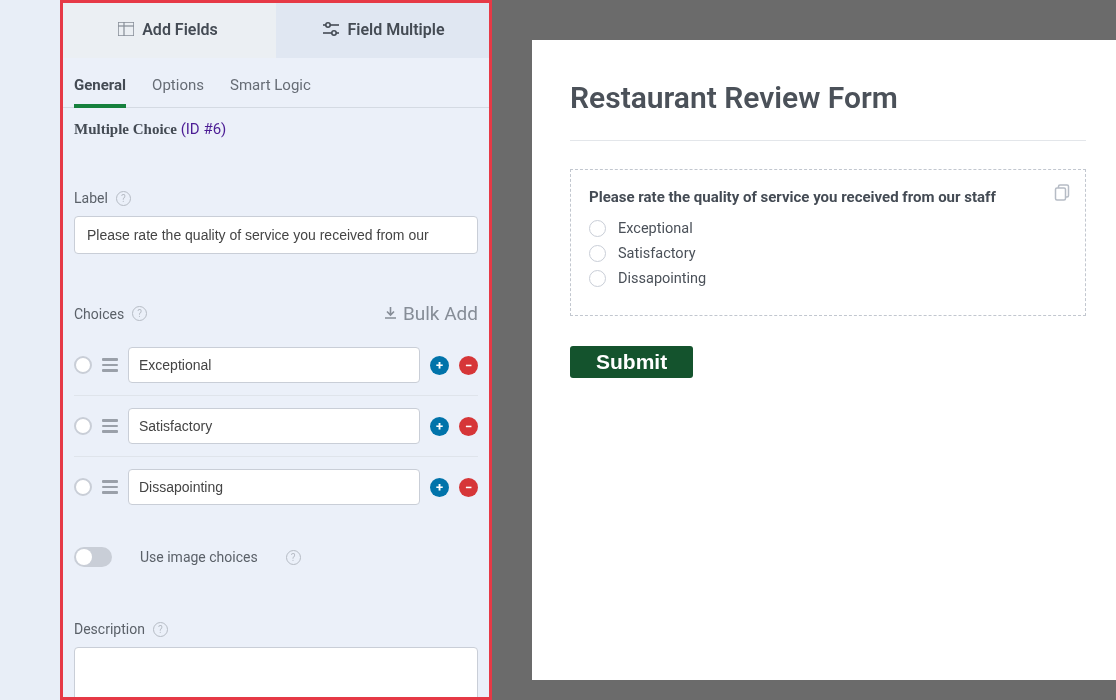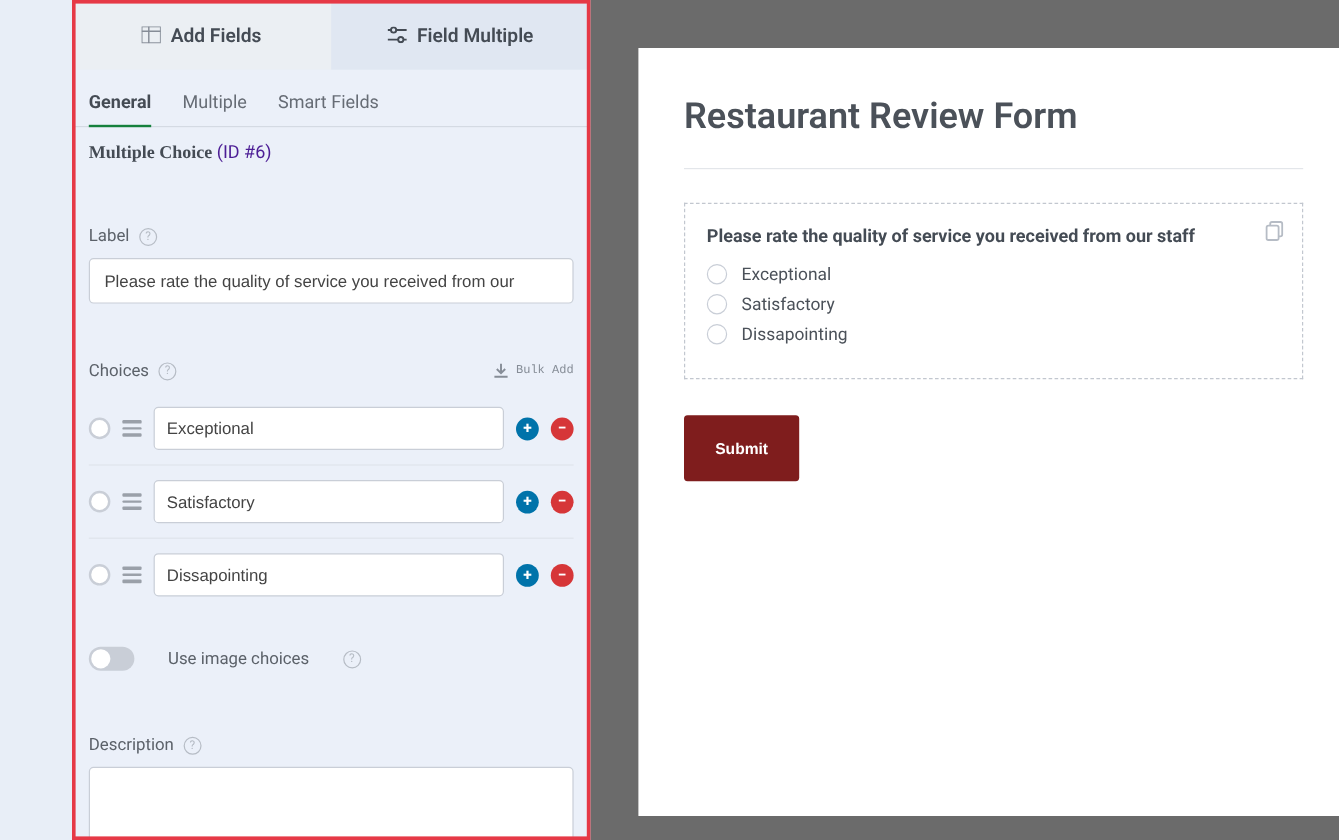--- a/index.html
+++ b/index.html
@@ -68,21 +68,21 @@
 }
 .sub-tab {
   font-size: 15px;
   color: #666c75;
   padding-bottom: 10px;
   cursor: pointer;
 }
 .sub-tab.active {
   font-weight: 700;
   color: #444b54;
-  border-bottom: 2px solid #15803d;
+  border-bottom: 4px solid #15803d;
   margin-bottom: -1px;
 }
 .field-heading {
   padding: 12px 14px;
   font-size: 15px;
   color: #444;
 }
 .field-heading .name {
   font-weight: 700;
   color: #444b54;
@@ -122,27 +122,26 @@
 .input-text {
   width: 100%;
   padding: 10px 12px;
   border: 1px solid #c9ced7;
   border-radius: 4px;
   font-size: 14px;
   color: #444;
   background: #fff;
 }
 .bulk-add {
-  font-size: 10px;
+  font-size: 19px;
   color: #868d97;
   display: flex;
   align-items: center;
   gap: 6px;
   cursor: pointer;
-  font-family: Liberation Mono, monospace;
 }
 .choice-row {
   display: flex;
   align-items: center;
   gap: 10px;
   padding: 12px 0;
   border-bottom: 1px solid #dfe4eb;
 }
 .choice-row:last-child { border-bottom: none; }
 .radio-empty {
@@ -265,25 +264,25 @@
   margin-bottom: 8px;
   font-size: 14.5px;
   color: #4b5159;
 }
 .choice-display .radio-empty {
   width: 17px; height: 17px;
   border: 1.5px solid #c9ced7;
 }
 .submit-btn {
   margin-top: 30px;
-  background: #7f1d1d;
+  background: #14532d;
   color: #fff;
   border: none;
-  padding: 20px 26px;
-  font-size: 13px;
+  padding: 4px 26px;
+  font-size: 21px;
   font-weight: 600;
   border-radius: 3px;
   cursor: pointer;
 }
 svg { display: block; }
 </style>
 </head>
 <body>
 
 <div class="layout">
@@ -311,22 +310,22 @@
                 <line x1="0" y1="11" x2="16" y2="11" stroke="#444b54" stroke-width="1.6"></line>
                 <circle cx="11" cy="11" r="2.2" fill="#e0e7f2" stroke="#444b54" stroke-width="1.6"></circle>
               </svg>
           </span>
           <span>Field Multiple</span>
         </div>
       </div>
 
       <div class="sub-tabs">
         <div class="sub-tab active">General</div>
-        <div class="sub-tab">Multiple</div>
-        <div class="sub-tab">Smart Fields</div>
+        <div class="sub-tab">Options</div>
+        <div class="sub-tab">Smart Logic</div>
       </div>
 
       <div class="field-heading">
         <span class="name">Multiple Choice</span>
         <span class="idtxt">(ID #6)</span>
       </div>
 
       <div class="section">
         <div class="section-label">
           <div class="lbl-left">

